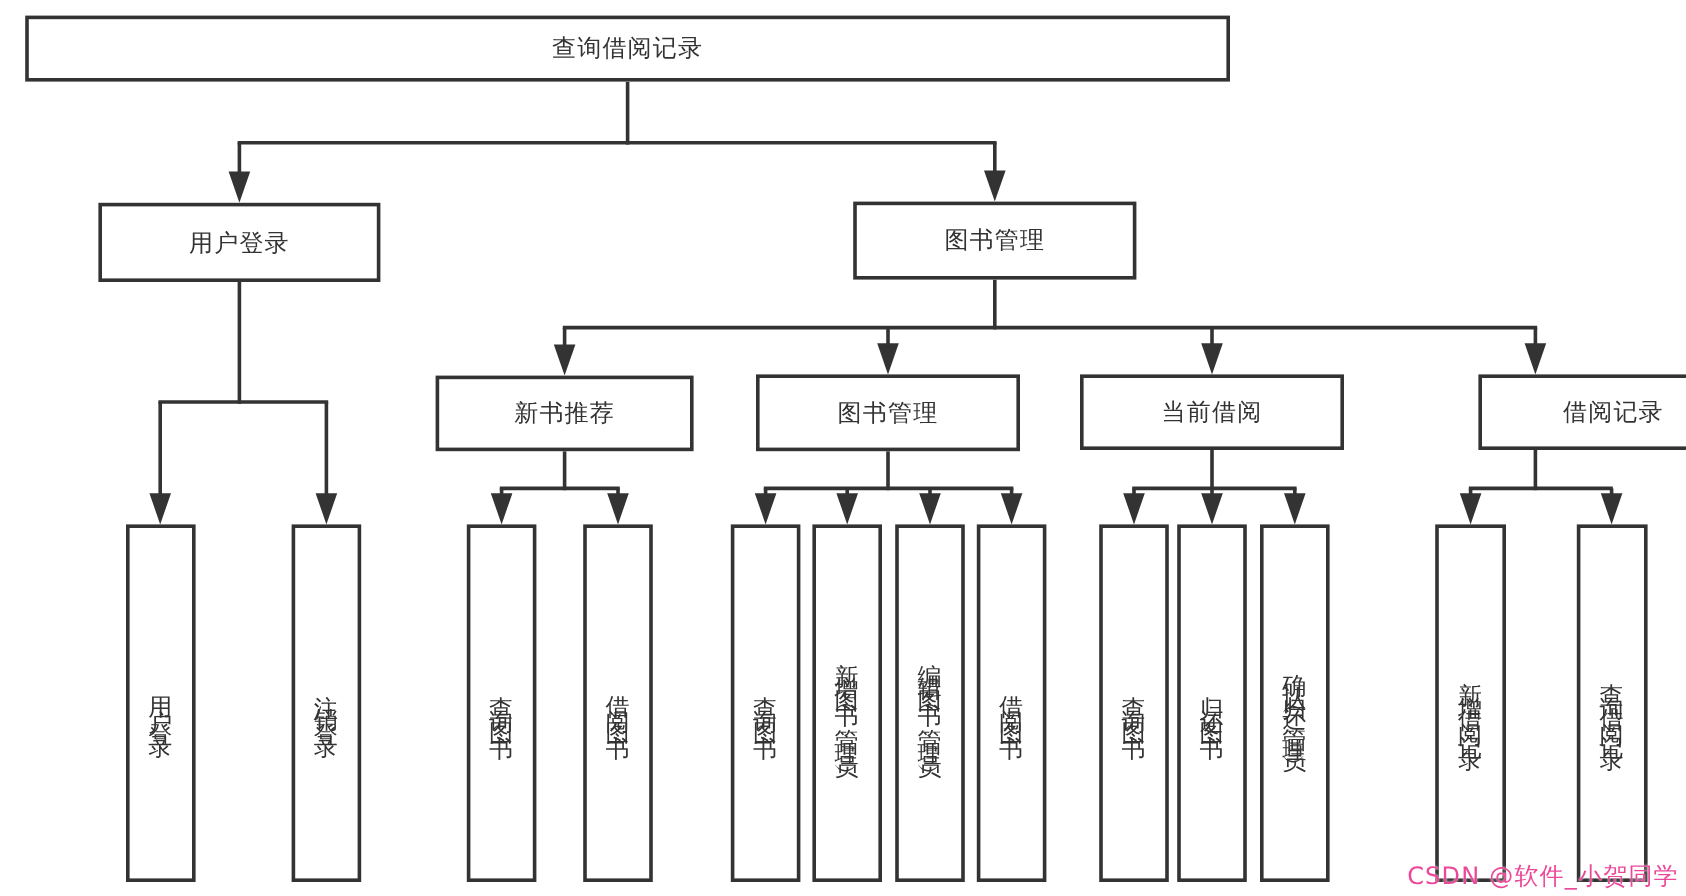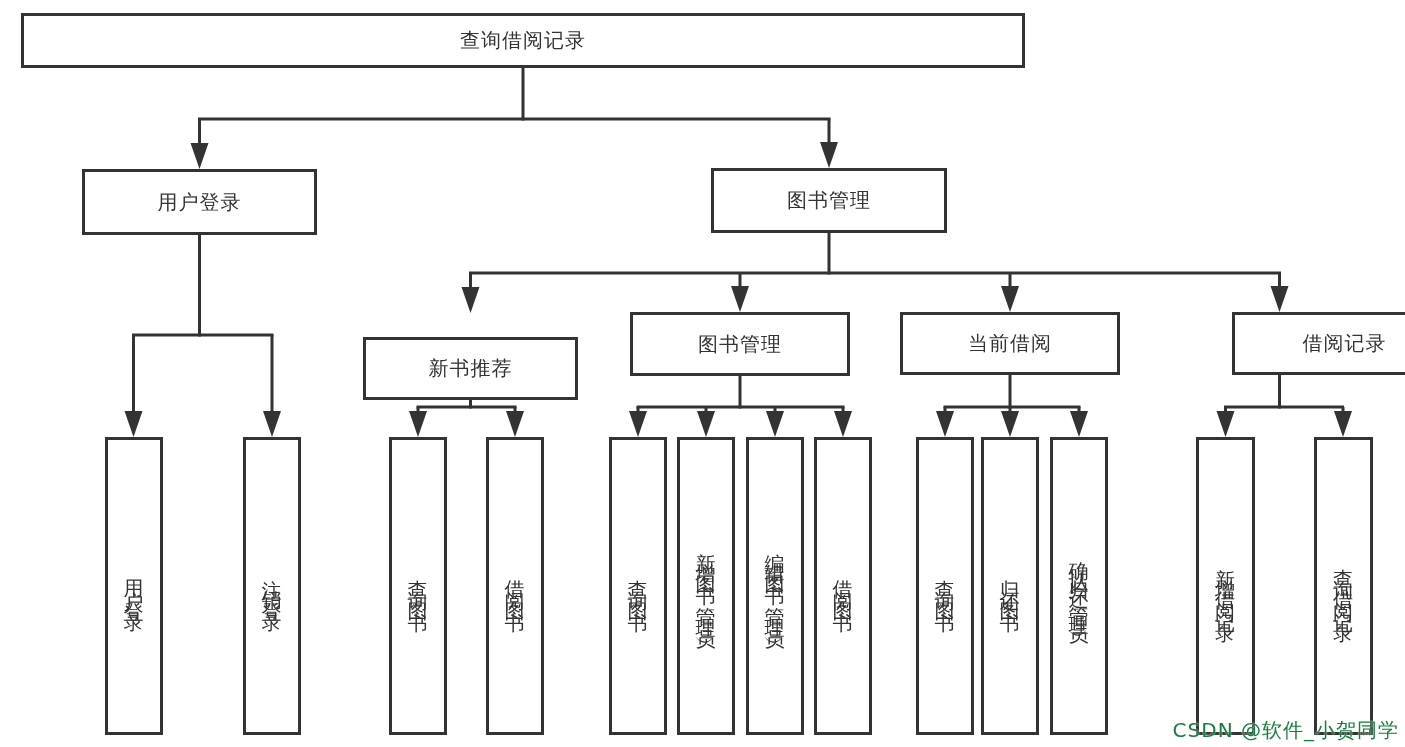--- a/index.html
+++ b/index.html
@@ -45,21 +45,21 @@
     writing-mode: vertical-rl;
     text-orientation: mixed;
     letter-spacing: 11px;
     line-height: 1;
   }
   #watermark {
     position: absolute;
     right: 6px;
     bottom: 3px;
     font-size: 20px;
-    color: #15803d;
+    color: #ec4899;
     text-shadow: 0 0 2px #ffffff;
     letter-spacing: 1px;
     z-index: 5;
   }
 </style>
 </head>
 <body>
 
 <div id="stage">
 
@@ -137,21 +137,21 @@
       <path d="M1216.5 411 H1234.5 L1225.5 437 Z"></path>
       <path d="M1334 411 H1352 L1343 437 Z"></path>
     </g>
   </svg>
 
   <div class="node" style="left:21px; top:13px; width:1004px; height:55px;">查询借阅记录</div>
 
   <div class="node" style="left:82px; top:169px; width:235px; height:66px;">用户登录</div>
   <div class="node" style="left:711px; top:168px; width:236px; height:65px;">图书管理</div>
 
-  <div class="node" style="left:363px; top:313px; width:215px; height:63px;margin-top:24px;">新书推荐</div>
+  <div class="node" style="left:363px; top:313px; width:215px; height:63px;">新书推荐</div>
   <div class="node" style="left:630px; top:312px; width:220px; height:64px;">图书管理</div>
   <div class="node" style="left:900px; top:312px; width:220px; height:63px;">当前借阅</div>
   <div class="node" style="left:1232px; top:312px; width:225px; height:63px;">借阅记录</div>
 
   <div class="leaf" style="left:105px; top:437px; width:58px; height:298px;">
     <span class="v-text">用户登录</span>
   </div>
   <div class="leaf" style="left:243px; top:437px; width:58px; height:298px;">
     <span class="v-text">注销登录</span>
   </div>

